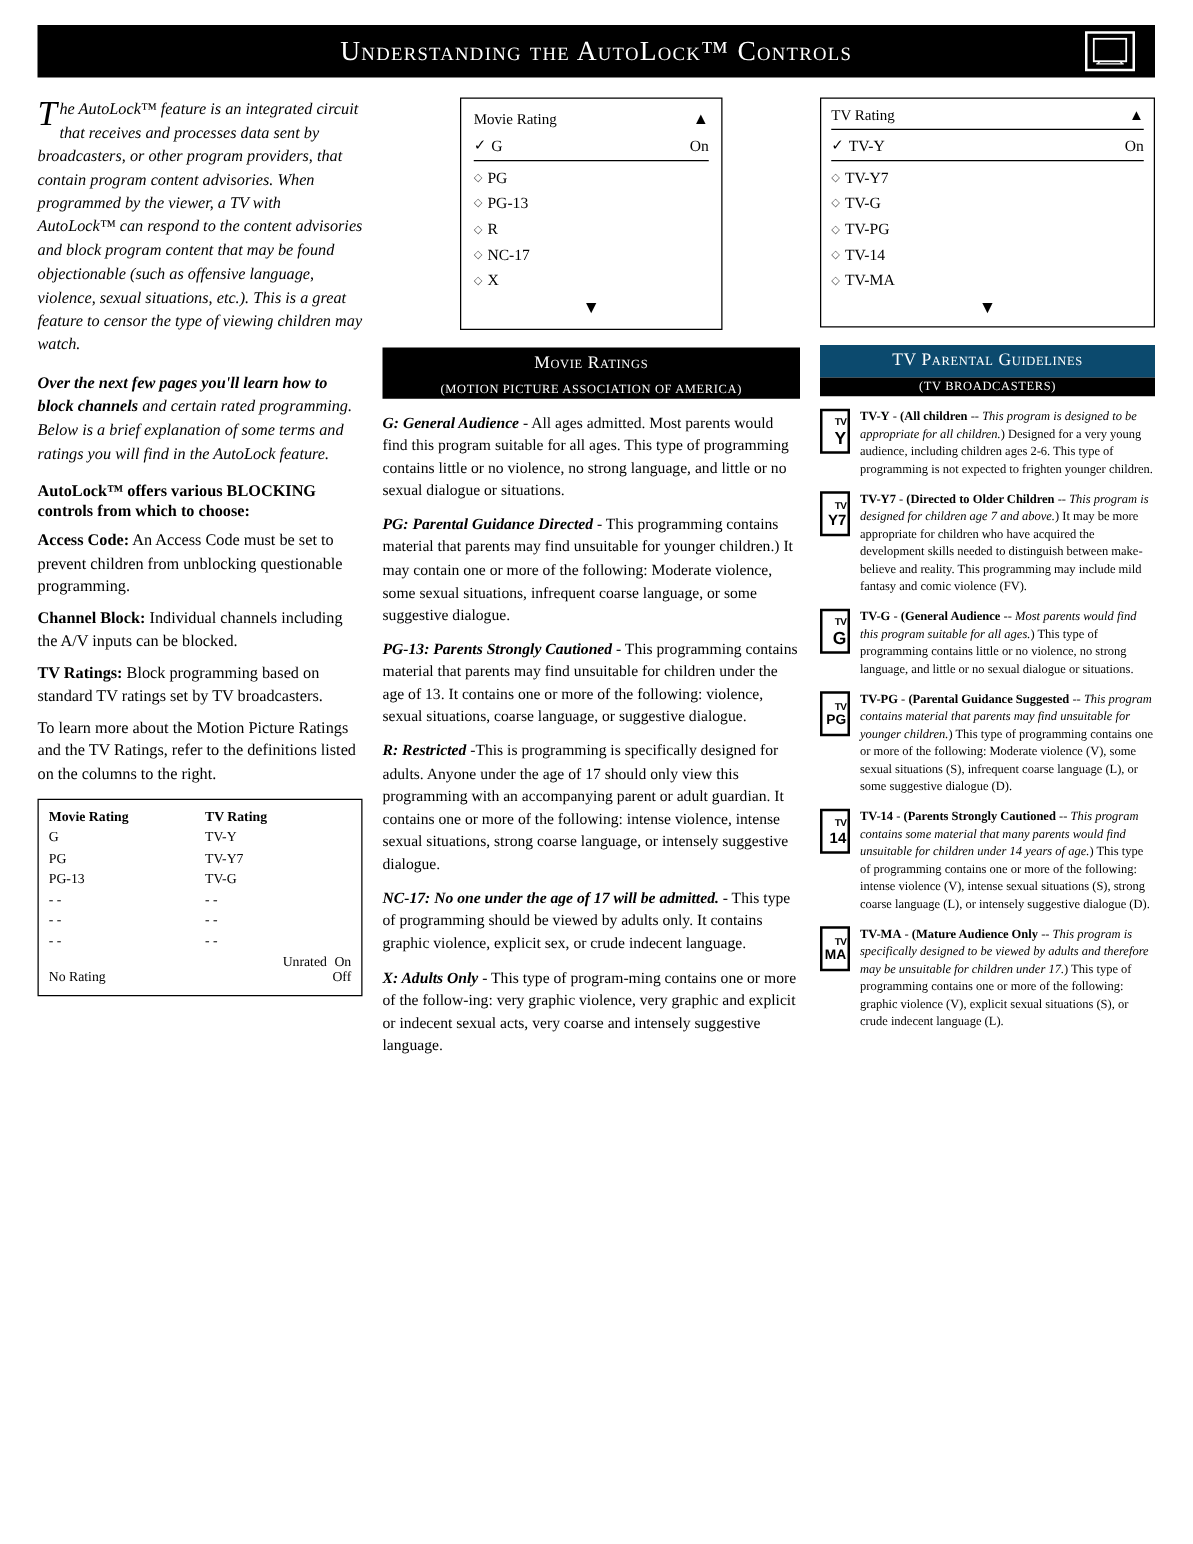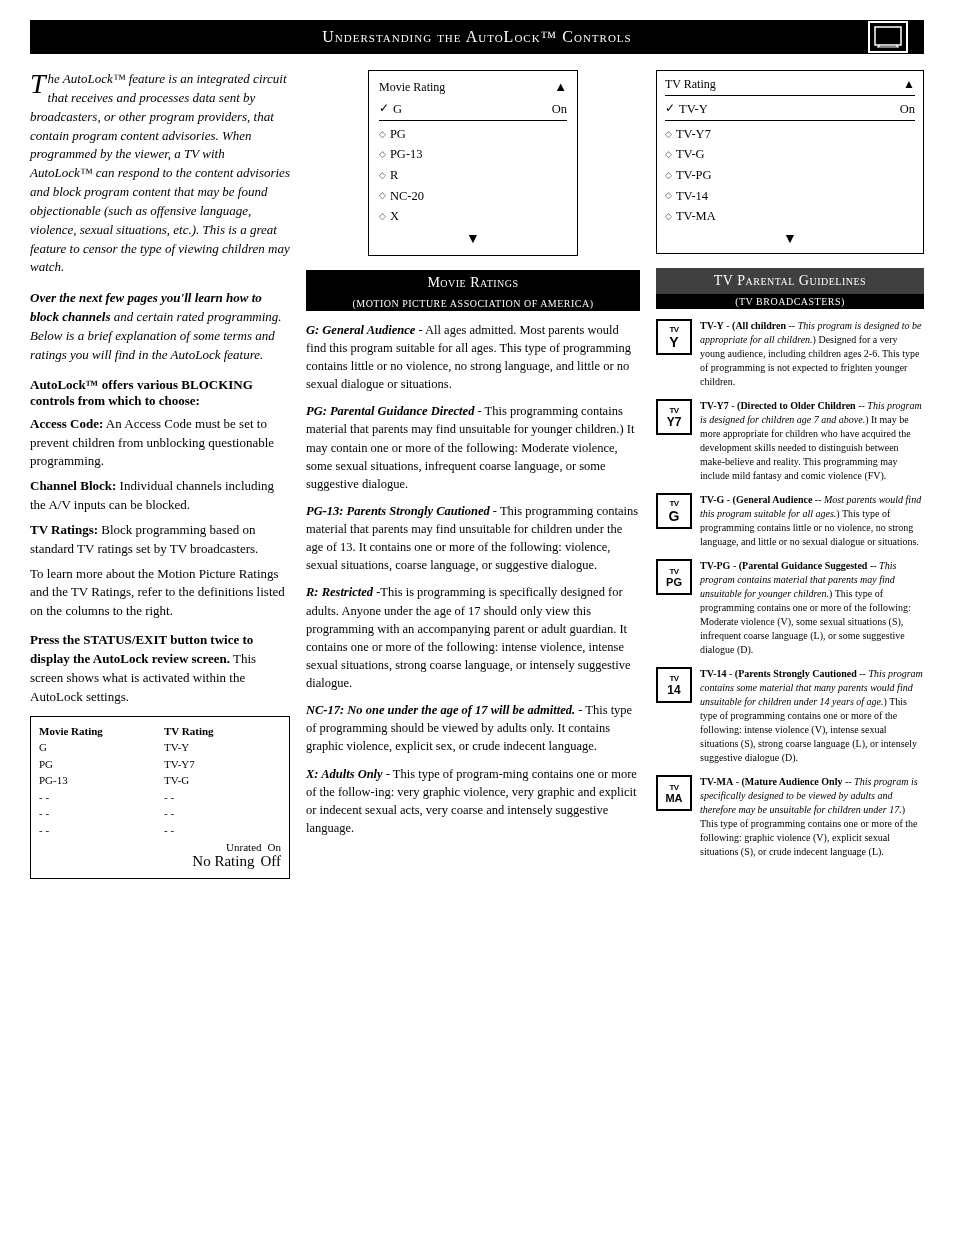--- a/index.html
+++ b/index.html
@@ -18,21 +18,21 @@
       padding: 20px 30px;
       background: #fff;
     }
 
     
     .page-header {
       background: #000;
       color: #fff;
       text-align: center;
       padding: 8px 20px;
-      font-size: 16px;
+      font-size: 22px;
       font-variant: small-caps;
       letter-spacing: 1px;
       margin-bottom: 16px;
       display: flex;
       align-items: center;
       justify-content: center;
       position: relative;
     }
     .page-header .header-icon {
       position: absolute;
@@ -193,21 +193,21 @@
       font-size: 12.5px;
       line-height: 1.45;
     }
     .rating-entry p em {
       font-style: italic;
       font-weight: bold;
     }
 
     
     .tv-section-header {
-      background: #404040;
+      background: #0c4a6e;
       color: #fff;
       text-align: center;
       padding: 5px 8px;
       font-variant: small-caps;
       font-size: 14px;
       letter-spacing: 0.5px;
     }
     .tv-section-subheader {
       background: #000;
       color: #fff;
@@ -238,27 +238,27 @@
 
     
     .tv-guide-entry {
       display: flex;
       gap: 8px;
       margin-bottom: 10px;
       font-size: 12px;
       line-height: 1.4;
     }
     .tv-badge {
-      width: 36px;
+      width: 24px;
       height: 36px;
       border: 2px solid #000;
       flex-shrink: 0;
       display: flex;
       flex-direction: column;
-      align-items: center;
+      align-items: flex-end;
       justify-content: center;
       font-size: 9px;
       font-weight: bold;
       font-family: Arial, sans-serif;
       padding: 1px;
     }
     .tv-badge .tv-top {
       font-size: 8px;
       font-weight: bold;
       letter-spacing: -0.5px;
@@ -365,24 +365,20 @@
         </div>
         <div class="controls-item">
           <strong>TV Ratings:</strong>
           <span>Block programming based on standard TV ratings set by TV broadcasters.</span>
         </div>
         <div class="controls-item">
           <span>To learn more about the Motion Picture Ratings and the TV Ratings, refer to the definitions listed on the columns to the right.</span>
         </div>
       </div>
 
-      <div class="status-notice">
-        <strong>Press the STATUS/EXIT button twice to display the AutoLock review screen.</strong>
-        <span>This screen shows what is activated within the AutoLock settings.</span>
-      </div>
 
       <div class="bottom-box">
         <div class="bottom-box-inner">
           <div class="bb-col">
             <div class="bb-col-label">Movie Rating</div>
             <div class="bb-row">
                 <span>G</span>
               </div>
             <div class="bb-row">
                 <span>PG</span>
@@ -419,21 +415,21 @@
               </div>
             <div class="bb-row">
                 <span>- -</span>
               </div>
           </div>
         </div>
         <div style="display:flex; justify-content: flex-end; gap: 6px; margin-top:3px; font-size:11px;">
           <span>Unrated</span>
           <span>On</span>
         </div>
-        <div style="display:flex; justify-content: flex-end; gap: 6px; font-size:15px;">
+        <div style="display:flex; justify-content: space-between; gap: 6px; font-size:11px;">
           <span>No Rating</span>
           <span>Off</span>
         </div>
       </div>
 
     </div>
 
     <div class="col-mid">
 
       <div class="mid-top-box">
@@ -455,21 +451,21 @@
         <div class="mid-box-row">
           <span class="diamond">◇</span>
           <span>PG-13</span>
         </div>
         <div class="mid-box-row">
           <span class="diamond">◇</span>
           <span>R</span>
         </div>
         <div class="mid-box-row">
           <span class="diamond">◇</span>
-          <span>NC-20</span>
+          <span>NC-17</span>
         </div>
         <div class="mid-box-row">
           <span class="diamond">◇</span>
           <span>X</span>
         </div>
         <div class="mid-box-footer">▼</div>
       </div>
 
       <div class="section-header">
         <span>Movie Ratings</span>

